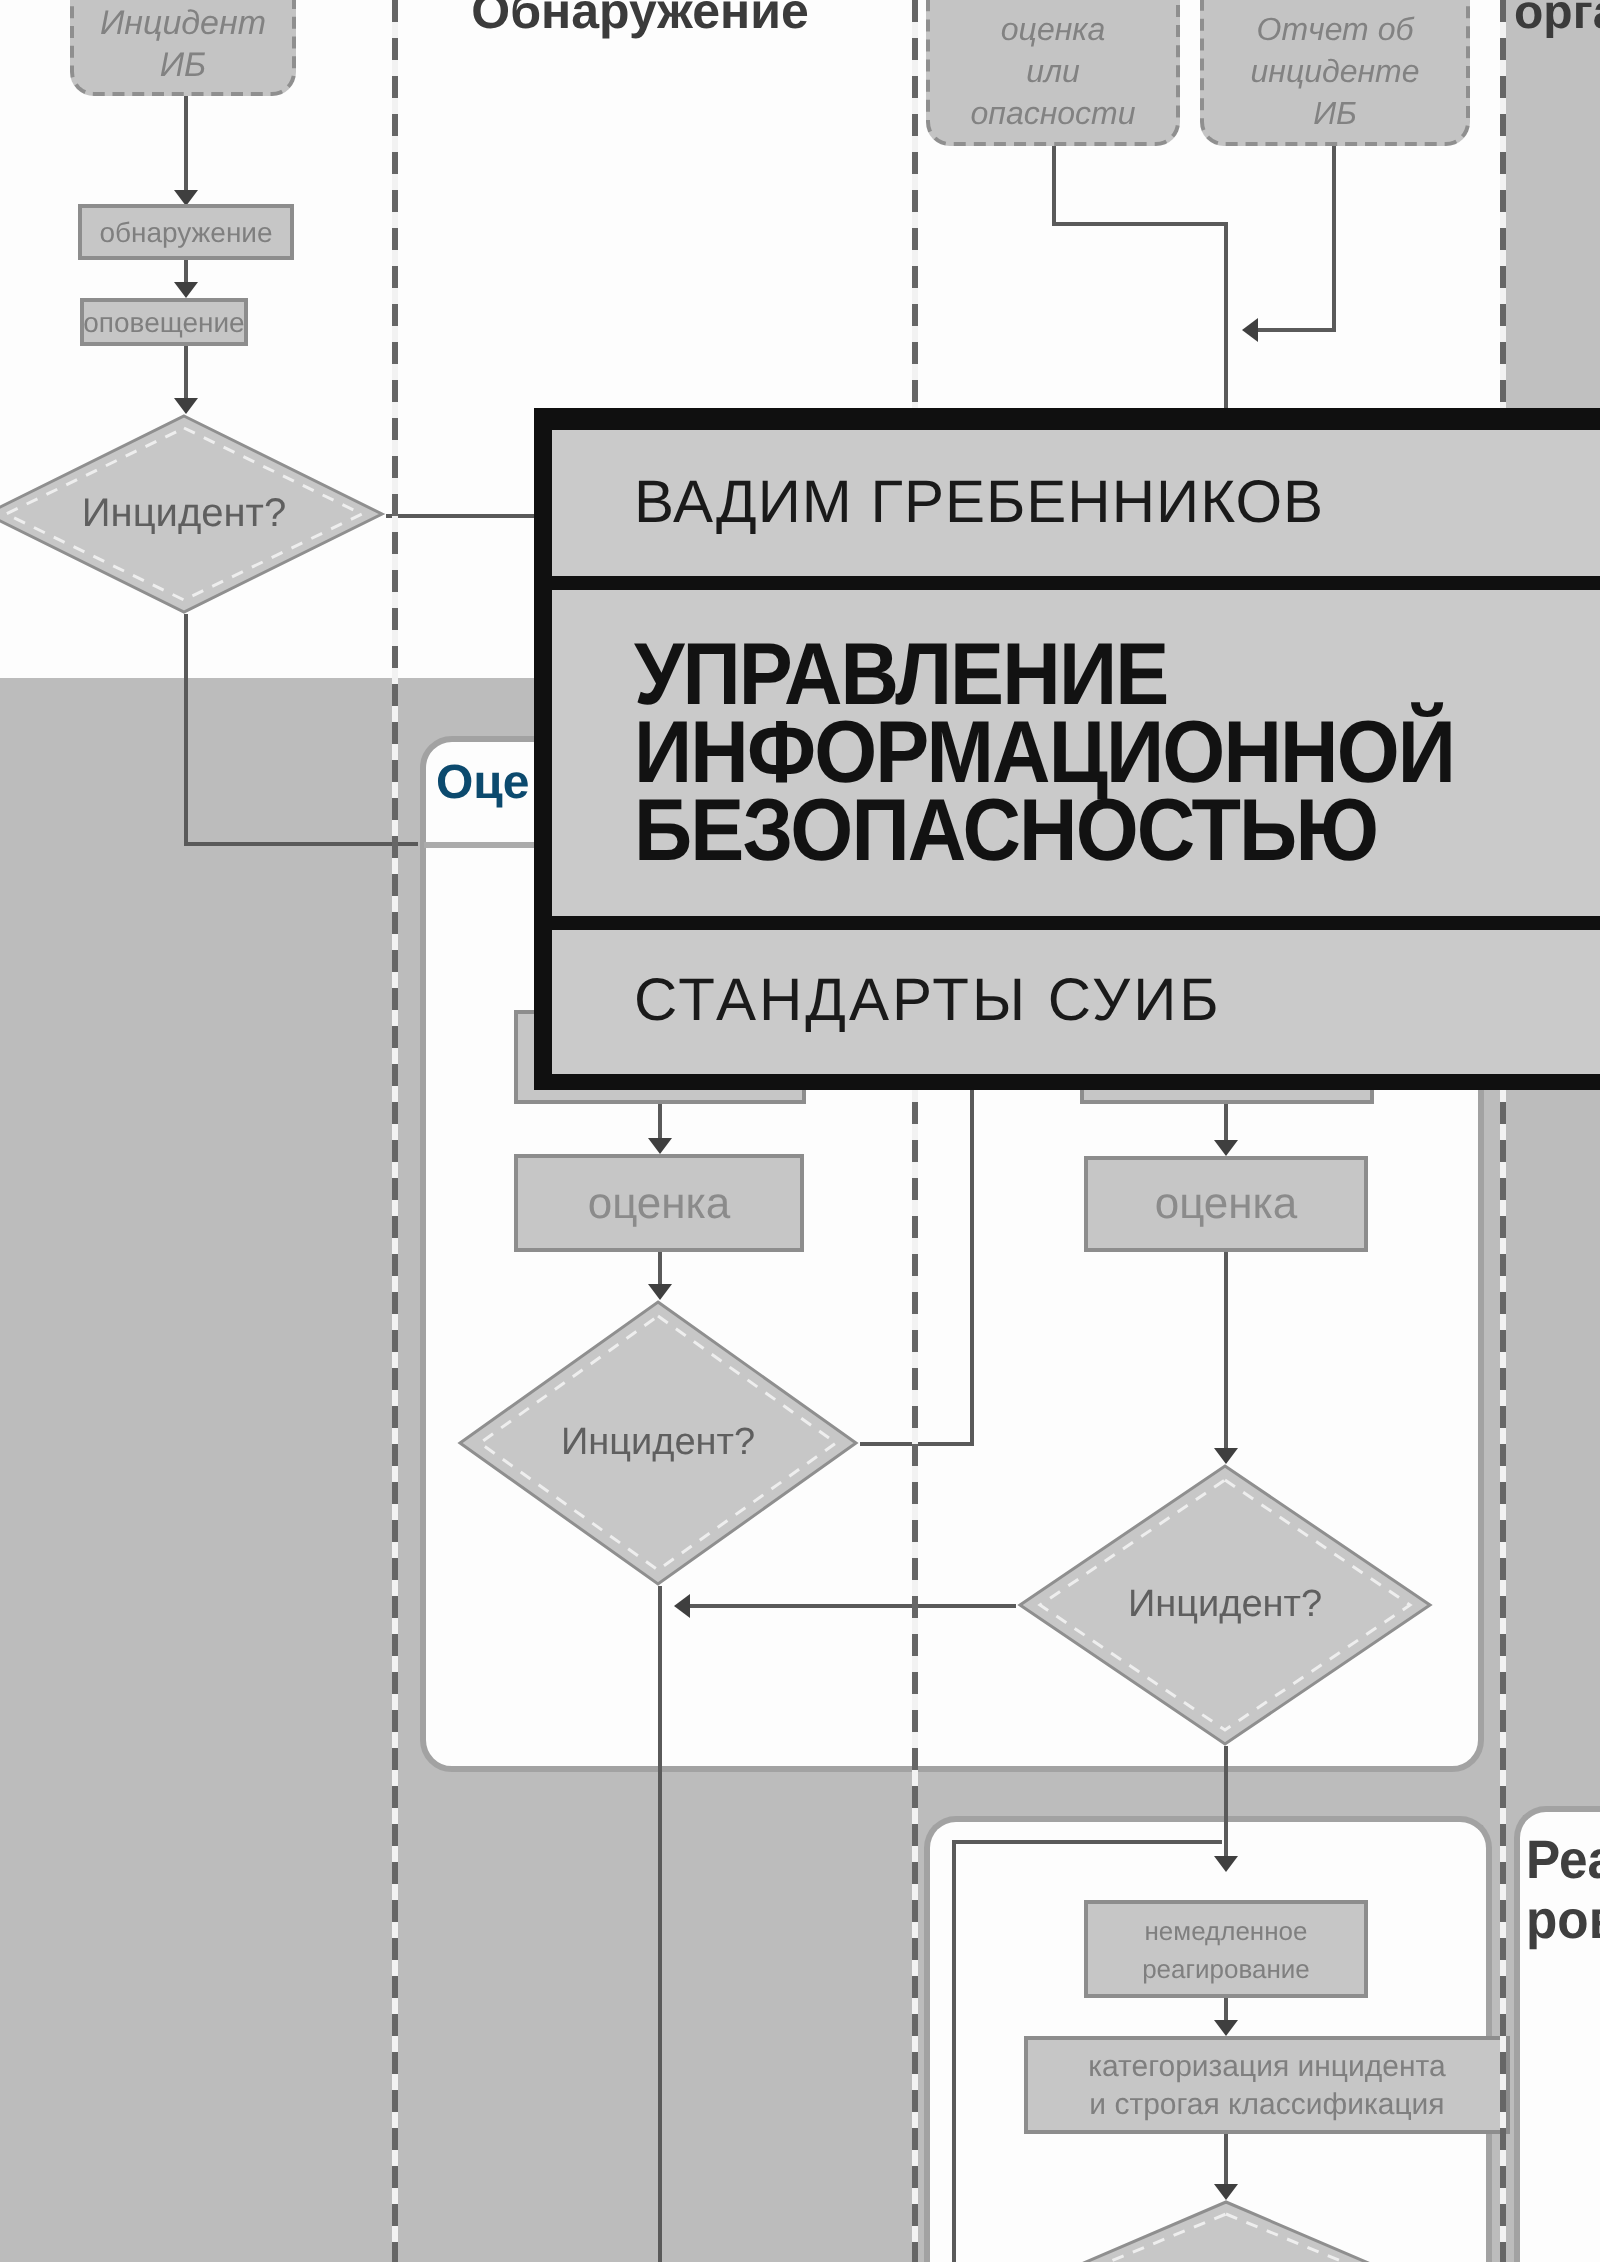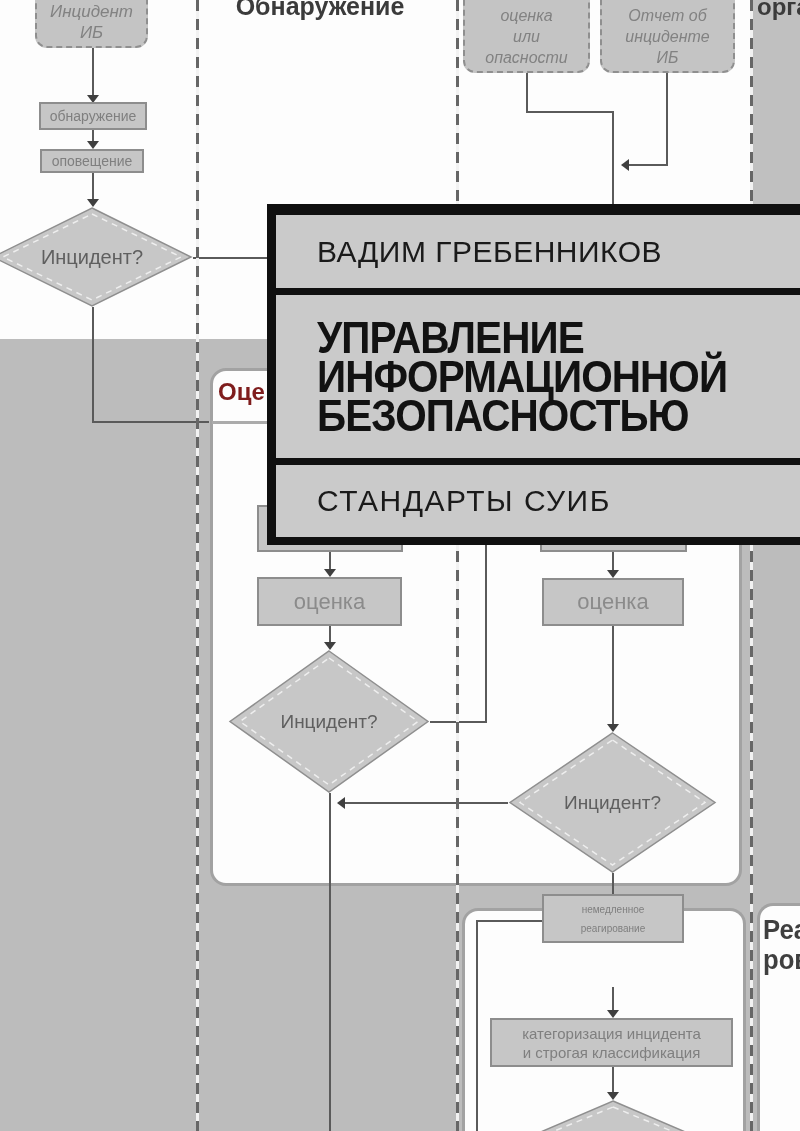--- a/index.html
+++ b/index.html
@@ -10,39 +10,39 @@
   }
   .abs{position:absolute;}
   
   .gray-band{left:0;top:339px;width:800px;height:792px;background:#bcbcbc;}
   .gray-topright{left:752px;top:0;width:48px;height:339px;background:#c0c0c0;}
   
   .phase{background:#fdfdfd;border:3px solid #a2a2a2;box-sizing:border-box;}
   .assess-container{left:210px;top:368px;width:532px;height:518px;border-radius:16px;}
   .response-container{left:462px;top:908px;width:284px;height:230px;border-radius:16px 16px 0 0;border-bottom:none;}
   .rightlane-container{left:757px;top:903px;width:60px;height:235px;border-radius:16px 0 0 0;border-right:none;border-bottom:none;}
-  .assess-header-text{left:218px;top:378px;font-weight:bold;font-size:24px;color:#7f1d1d;}
+  .assess-header-text{left:218px;top:378px;font-weight:bold;font-size:24px;color:#0c4a6e;}
   .assess-header-divider{left:212px;top:421px;width:80px;height:3px;background:#ababab;}
   .resp-header-text{left:763px;top:915px;font-weight:bold;font-size:27px;line-height:30px;color:#3f3f3f;transform:scaleX(.95);transform-origin:left top;white-space:nowrap;}
   
   .lane-header{font-weight:bold;color:#3b3b3b;}
   .det-header{left:220px;top:-7px;width:200px;text-align:center;font-size:25px;line-height:27px;}
   .org-header{left:757px;top:-7px;width:80px;font-size:24px;}
   
   .pbox{background:#c6c6c6;border:2px solid #8d8d8d;box-sizing:border-box;
         display:flex;align-items:center;justify-content:center;flex-direction:column;
         color:#7f7f7f;text-align:center;}
   .b-detect{left:39px;top:102px;width:108px;height:28px;font-size:14px;}
-  .b-notify{left:40px;top:149px;width:104px;height:24px;font-size:14px;}
+  .b-notify{left:40px;top:149px;width:84px;height:24px;font-size:14px;}
   .b-hidden-left{left:257px;top:505px;width:146px;height:47px;}
   .b-hidden-right{left:540px;top:505px;width:147px;height:47px;}
   .b-assess-left{left:257px;top:577px;width:145px;height:49px;font-size:22px;color:#8b8b8b;}
   .b-assess-right{left:542px;top:578px;width:142px;height:48px;font-size:22px;color:#8b8b8b;}
-  .b-immediate{left:542px;top:894px;width:142px;height:49px;font-size:10px;line-height:19px;}
-  .b-categorize{left:490px;top:1018px;width:243px;height:49px;font-size:15px;line-height:19px;}
+  .b-immediate{left:542px;top:950px;width:142px;height:49px;font-size:13px;line-height:19px;}
+  .b-categorize{left:512px;top:1018px;width:243px;height:49px;font-size:15px;line-height:19px;}
   
   .dbox{background:#c4c4c4;border:2px dashed #8f8f8f;border-radius:12px;box-sizing:border-box;
         display:flex;flex-direction:column;align-items:center;justify-content:flex-end;
         font-style:italic;color:#828282;text-align:center;}
   .db-event{left:35px;top:-16px;width:113px;height:64px;font-size:17px;line-height:21px;padding-bottom:3px;}
   .db-alarms{left:463px;top:-20px;width:127px;height:93px;font-size:16px;line-height:21px;padding-bottom:3px;}
   .db-report{left:600px;top:-20px;width:135px;height:93px;font-size:16px;line-height:21px;padding-bottom:3px;}
   
   .dlabel{display:flex;align-items:center;justify-content:center;color:#5f5f5f;}
   .dl1{left:-9px;top:207px;width:202px;height:100px;font-size:20px;}

